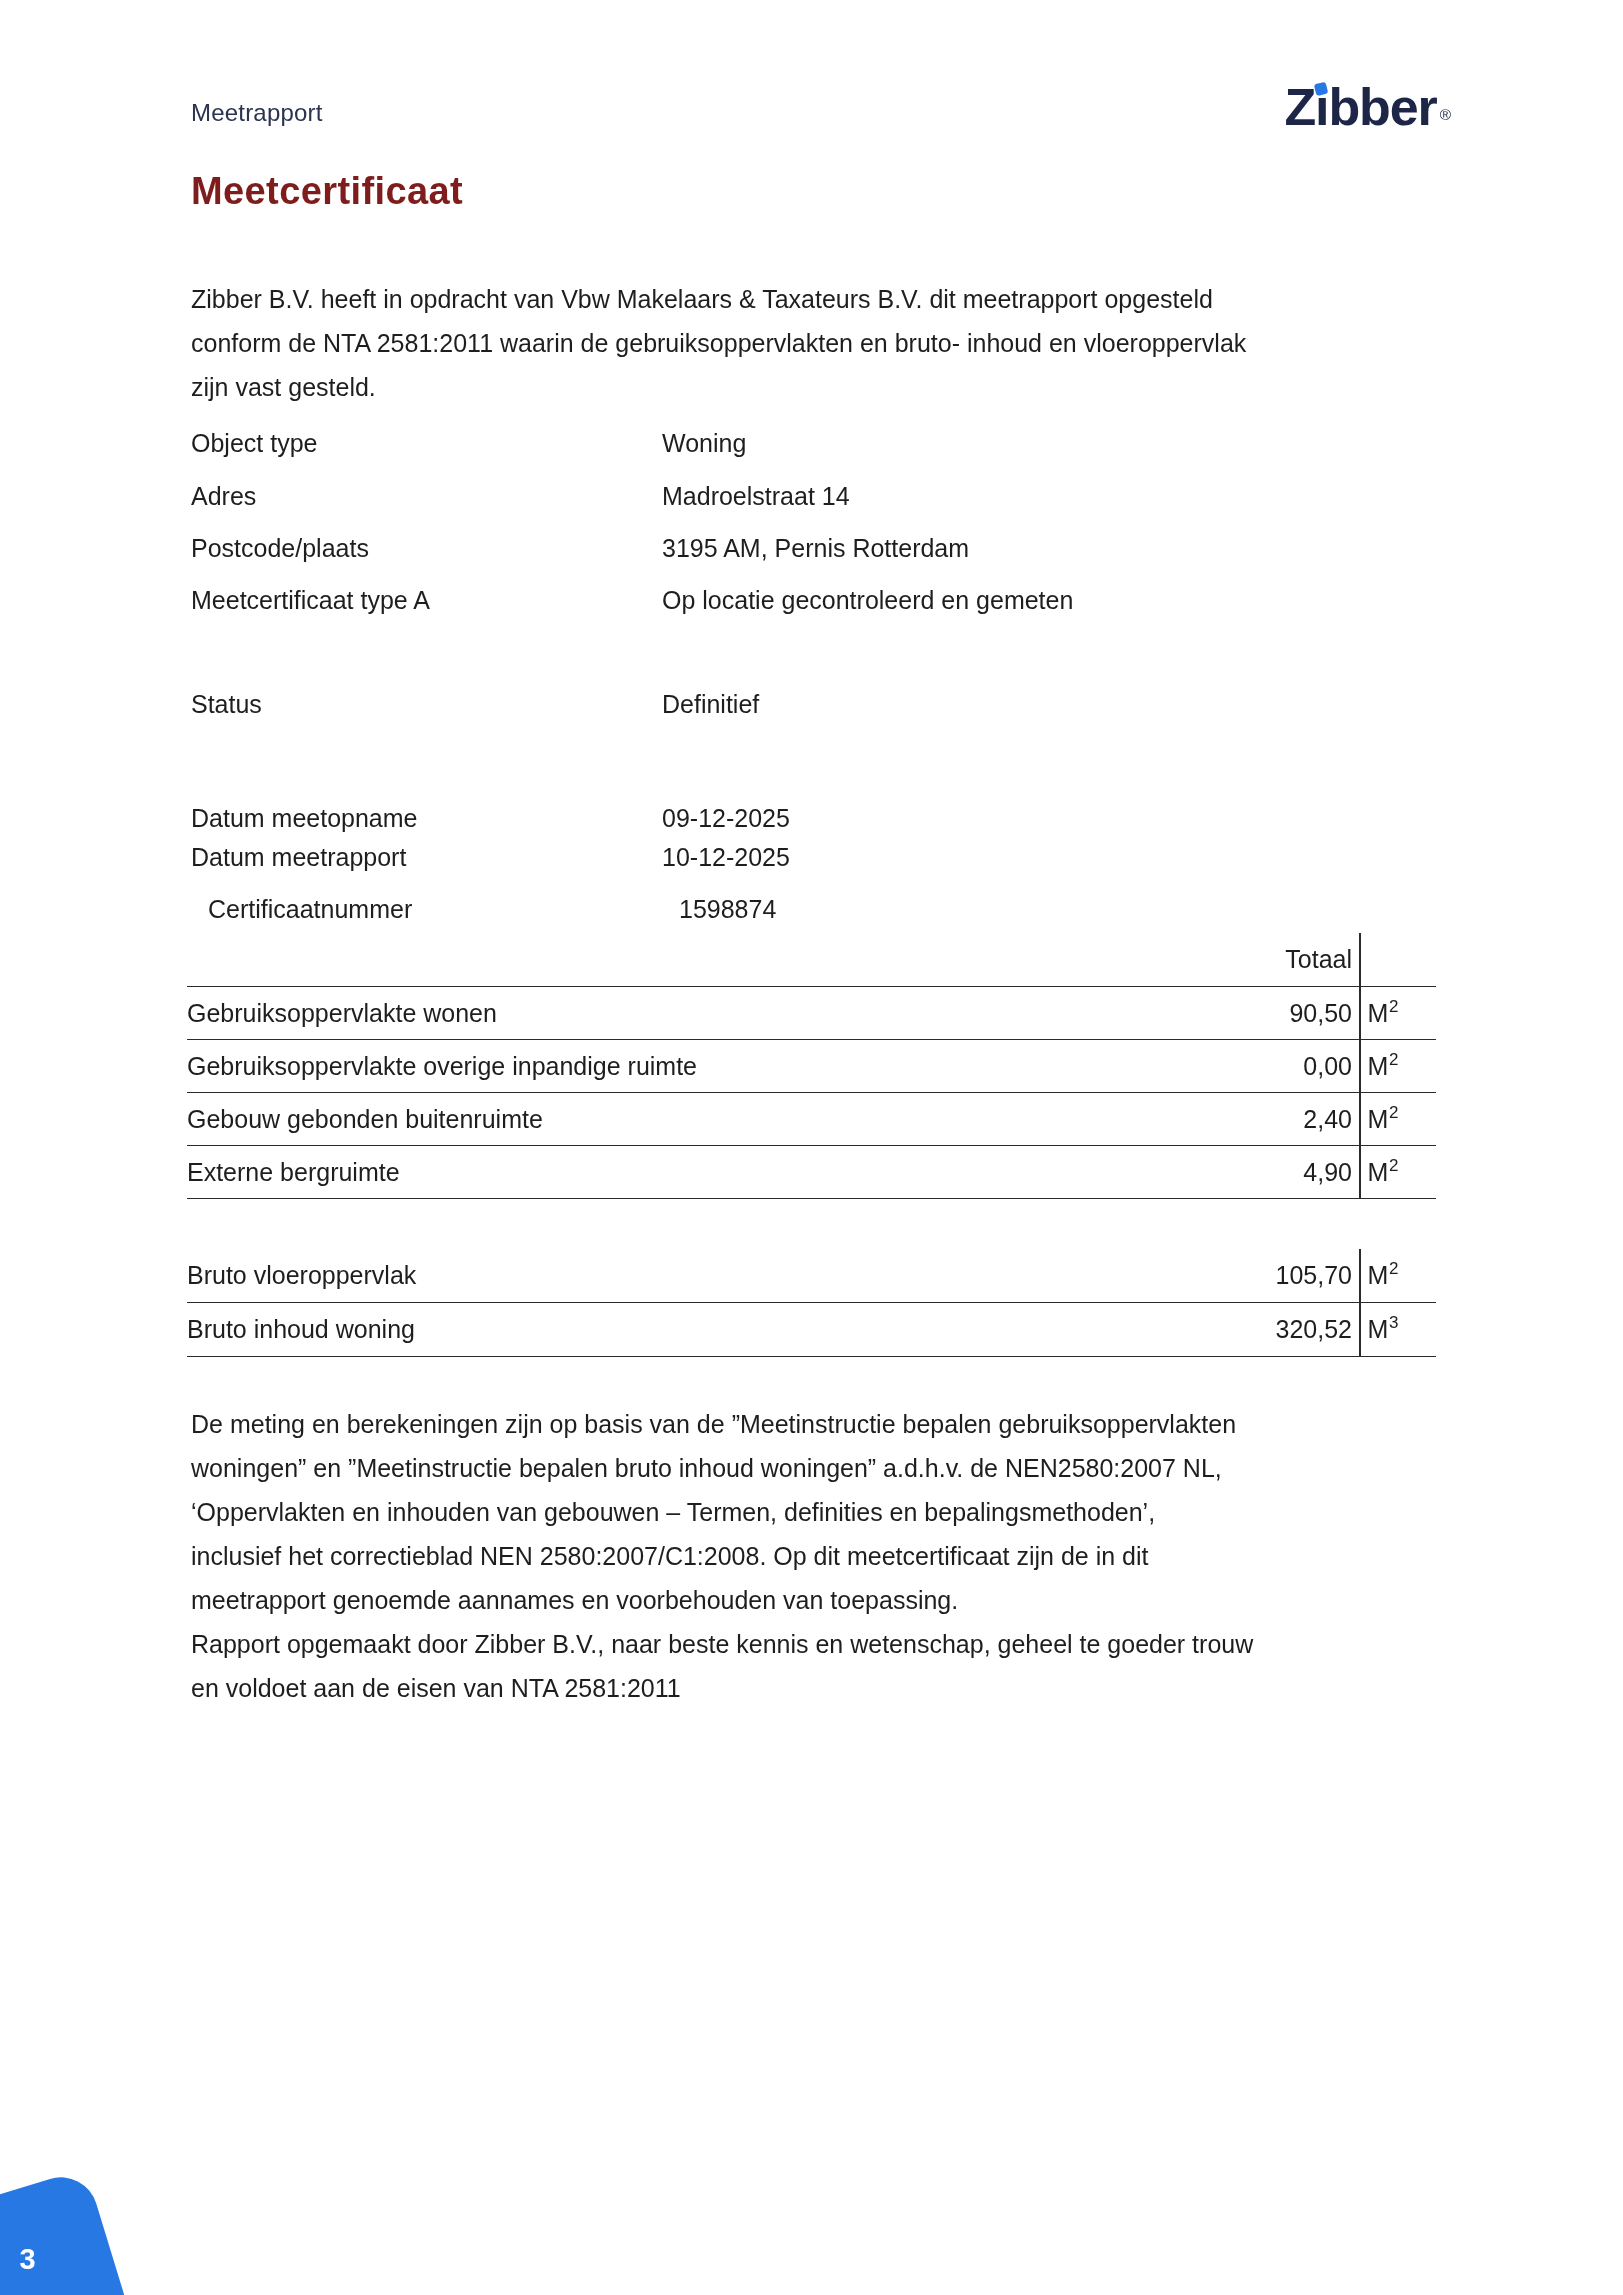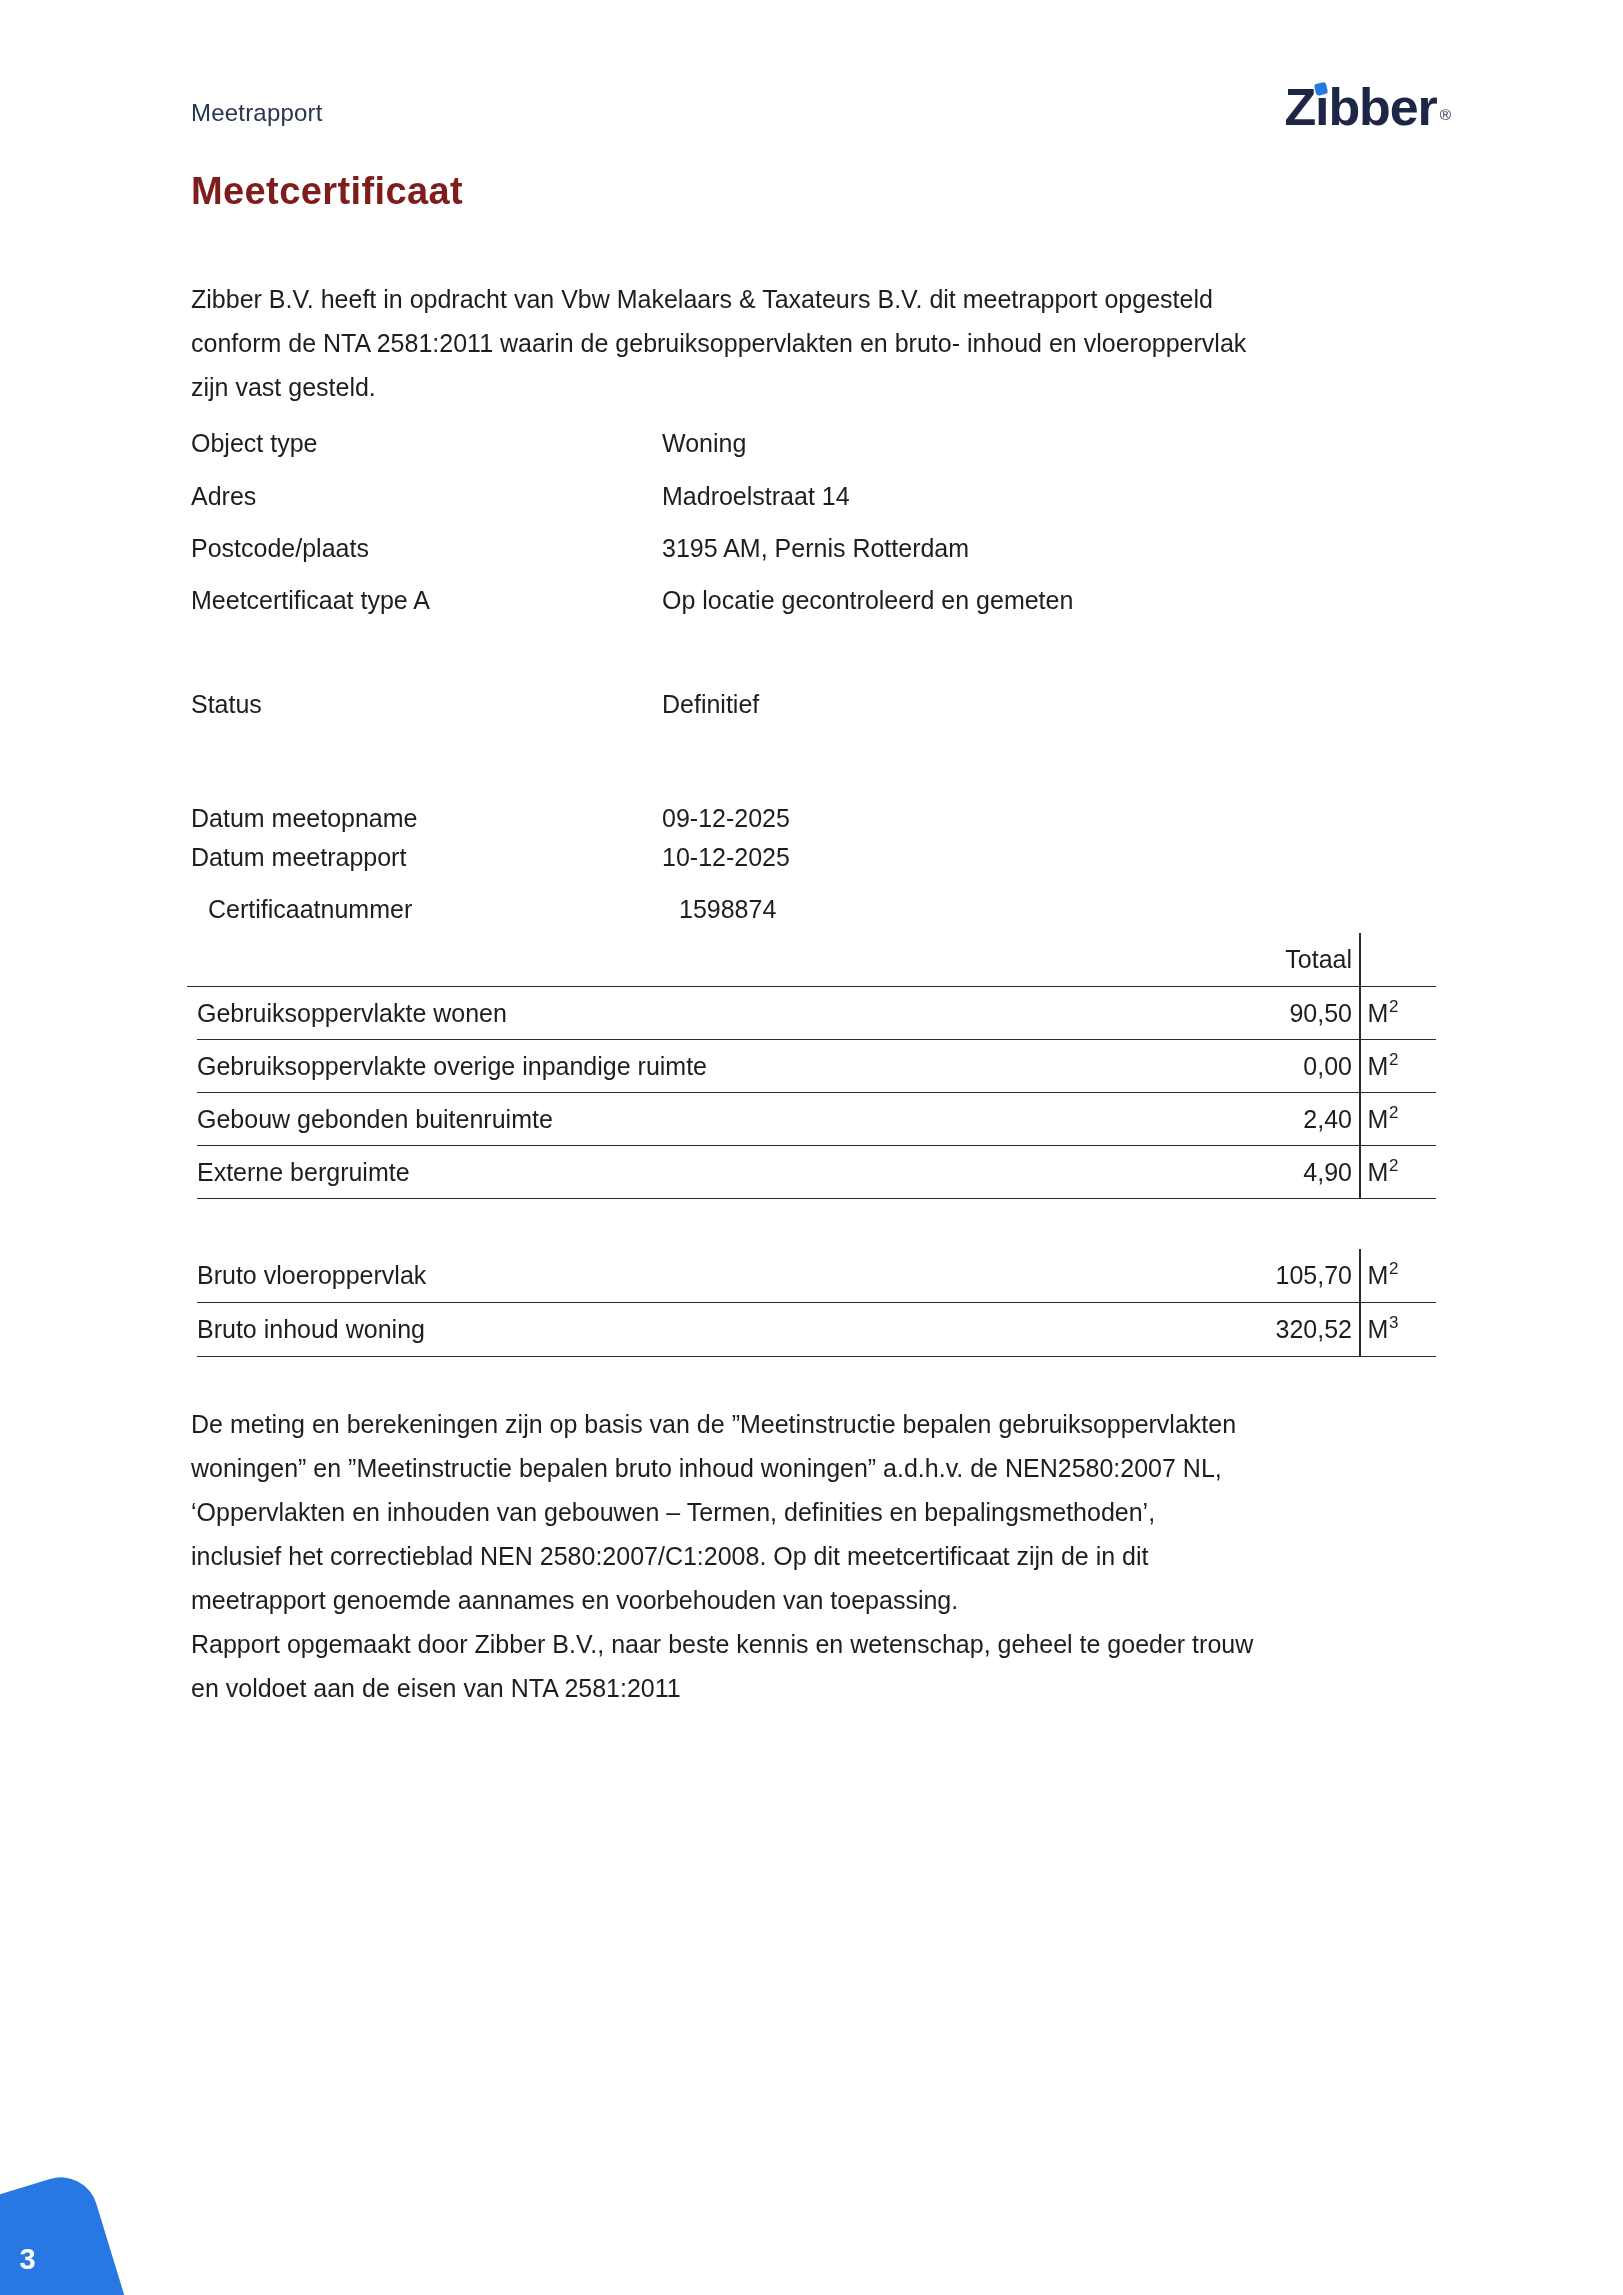--- a/index.html
+++ b/index.html
@@ -59,21 +59,21 @@
   #kv-status   { top:689px; }
   #kv-opname   { top:803px; }
   #kv-rapport  { top:842px; }
   #kv-certnr   { top:894px;margin-left:17px; }
 
   
   .mtable { position:absolute; left:187px; width:1249px; font-size:25px; }
   #surface-table { top:933px; }
   #gross-table   { top:1249px; }
   .t-head { display:flex; align-items:center; height:54px; border-bottom:1.5px solid #2b2b2b; }
-  .t-row  { display:flex; align-items:center; height:53px; border-bottom:1.5px solid #2b2b2b;margin-left:10px; }
+  .t-row  { display:flex; align-items:center; height:53px; border-bottom:1.5px solid #2b2b2b; }
   #gross-table .t-row { height:54px; }
   .t-label { flex:1; }
   .t-val   { width:176px; text-align:right; padding-right:7px; }
   .t-unit  { width:77px; padding-left:8.4px; }
   .t-unit .exp { font-size:17px; position:relative; top:-10px; left:0.8px; }
   .vline { position:absolute; width:1.5px; background:#2b2b2b; left:1359px; }
   #vline-surface { top:933px; height:265px; }
   #vline-gross   { top:1249px; height:107px; }
 
   

